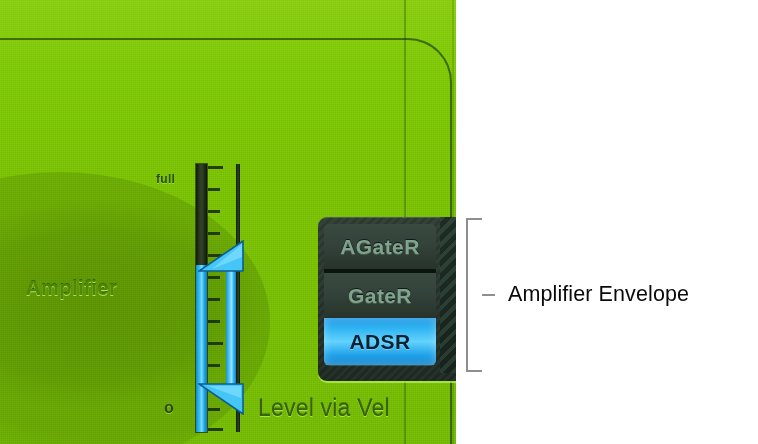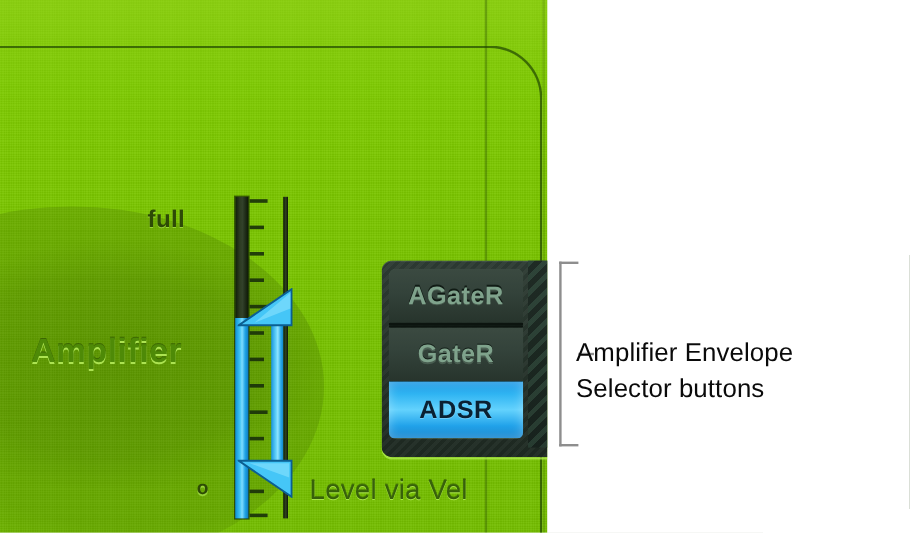--- a/index.html
+++ b/index.html
@@ -42,21 +42,21 @@
   #recess{
     position:absolute;left:-150px;top:172px;width:420px;height:300px;
     border-radius:50%;
     background:radial-gradient(ellipse at 62% 38%, rgba(60,95,0,.26) 0%, rgba(55,90,0,.20) 58%, rgba(55,90,0,0) 76%);
     pointer-events:none;
   }
 
   
   #ampLabel{
     position:absolute;left:26px;top:277px;
-    font-size:28px;font-weight:bold;letter-spacing:.5px;
+    font-size:20px;font-weight:bold;letter-spacing:.5px;
     color:#4e8a08;
     text-shadow:0 1px 0 rgba(190,245,100,.85), 0 -1px 0 rgba(30,60,0,.55);
     opacity:.96;
     white-space:nowrap;
     filter:blur(.25px);
   }
 
   
   #sliderWrap{position:absolute;left:170px;top:164px;width:110px;height:268px;}
   
@@ -87,21 +87,21 @@
     position:absolute;left:56px;top:100px;width:10px;height:126px;
     background:linear-gradient(90deg,#1794dc 0%,#63d2fa 40%,#8fe4ff 55%,#2aa9e8 80%,#1186cd 100%);
     border-top:1px solid #0b5f92;border-bottom:1px solid #0b5f92;
   }
   .arrow{position:absolute;width:46px;height:33px;}
   #arrowUp{left:28px;top:76px;}
   #arrowDn{left:28px;top:218px;}
 
   
   #fullLabel{
-    position:absolute;left:123px;top:172px;font-size:20px;font-weight:bold;
+    position:absolute;left:156px;top:172px;font-size:12px;font-weight:bold;
     color:#2d4a06;text-shadow:0 1px 0 rgba(180,238,90,.6);
     letter-spacing:.3px;
   }
   #zeroLabel{
     position:absolute;left:164px;top:399px;font-size:16px;font-weight:bold;
     color:#2d4a06;text-shadow:0 1px 0 rgba(180,238,90,.6);
   }
   #levelLabel{
     position:absolute;left:258px;top:395px;font-size:23px;font-weight:normal;
     color:#37610a;text-shadow:0 1px 0 rgba(185,242,95,.75),0 -1px 0 rgba(25,55,0,.45);
@@ -155,21 +155,21 @@
   
   #bracket{
     position:absolute;left:466px;top:218px;width:16px;height:154px;
     border:2px solid #8e8e8e;border-right:none;
     box-sizing:border-box;
   }
   #bracketTick{
     position:absolute;left:482px;top:294px;width:13px;height:2px;background:#8e8e8e;
   }
   #calloutText{
-    position:absolute;left:480px;top:279px;width:240px;
+    position:absolute;left:508px;top:279px;width:240px;
     font-size:21.5px;line-height:30px;color:#0a0a0a;
     letter-spacing:.1px;
   }
   #calloutText span{display:block;}
 </style>
 </head>
 <body>
 
 <div id="panel">
 
@@ -240,14 +240,13 @@
     <div id="moduleTexture"></div>
   </div>
 
 </div>
 
 <div id="bracket"></div>
 <div id="bracketTick"></div>
 
 <div id="calloutText">
   <span>Amplifier Envelope</span>
-  <span>Selector buttons</span>
 </div>
 
 </body></html>

